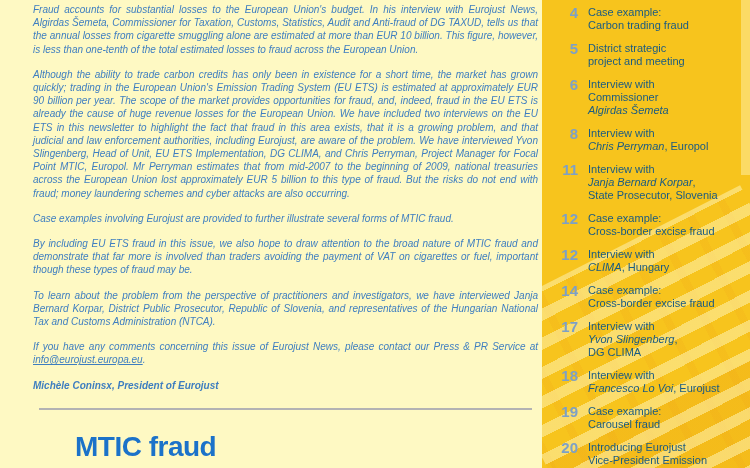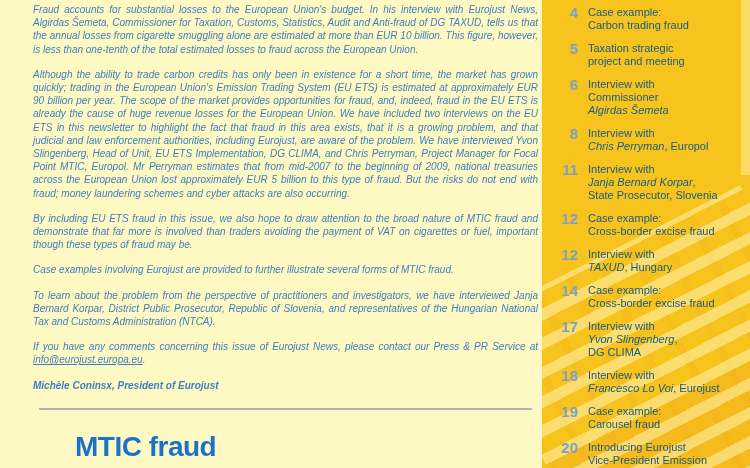--- a/index.html
+++ b/index.html
@@ -73,22 +73,22 @@
 </style>
 </head>
 <body>
 
 <div class="page">
 
   <div class="article">
     <div>
         <p><span>Fraud accounts for substantial losses to the European Union's budget. In his interview with Eurojust News, Algirdas Šemeta, Commissioner for Taxation, Customs, Statistics, Audit and Anti-fraud of DG TAXUD, tells us that the annual losses from cigarette smuggling alone are estimated at more than EUR 10 billion. This figure, however, is less than one-tenth of the total estimated losses to fraud across the European Union.</span></p>
         <p><span>Although the ability to trade carbon credits has only been in existence for a short time, the market has grown quickly; trading in the European Union's Emission Trading System (EU ETS) is estimated at approximately EUR 90 billion per year. The scope of the market provides opportunities for fraud, and, indeed, fraud in the EU ETS is already the cause of huge revenue losses for the European Union. We have included two interviews on the EU ETS in this newsletter to highlight the fact that fraud in this area exists, that it is a growing problem, and that judicial and law enforcement authorities, including Eurojust, are aware of the problem. We have interviewed Yvon Slingenberg, Head of Unit, EU ETS Implementation, DG CLIMA, and Chris Perryman, Project Manager for Focal Point MTIC, Europol. Mr Perryman estimates that from mid-2007 to the beginning of 2009, national treasuries across the European Union lost approximately EUR 5 billion to this type of fraud. But the risks do not end with fraud; money laundering schemes and cyber attacks are also occurring.</span></p>
+        <p><span>Case examples involving Eurojust are provided to further illustrate several forms of MTIC fraud.</span></p>
         <p><span>By including EU ETS fraud in this issue, we also hope to draw attention to the broad nature of MTIC fraud and demonstrate that far more is involved than traders avoiding the payment of VAT on cigarettes or fuel, important though these types of fraud may be.</span></p>
-        <p><span>Case examples involving Eurojust are provided to further illustrate several forms of MTIC fraud.</span></p>
         <p><span>To learn about the problem from the perspective of practitioners and investigators, we have interviewed Janja Bernard Korpar, District Public Prosecutor, Republic of Slovenia, and representatives of the Hungarian National Tax and Customs Administration (NTCA).</span></p>
         <p><span>If you have any comments concerning this issue of Eurojust News, please contact our Press &amp; PR Service at </span><a href="#">info@eurojust.europa.eu</a><span>.</span></p>
         <p class="signature"><span>Michèle Coninsx, President of Eurojust</span></p>
       </div>
     <hr class="rule">
     <div class="section-head">MTIC fraud</div>
     <div class="section-sub">What is MTIC fraud?</div>
   </div>
 
   <aside class="toc">
@@ -99,21 +99,21 @@
         <div class="toc-item">
           <div class="toc-num">4</div>
           <div class="toc-text">
             <div><span>Case example:</span></div>
             <div><span>Carbon trading fraud</span></div>
           </div>
         </div>
         <div class="toc-item">
           <div class="toc-num">5</div>
           <div class="toc-text">
-            <div><span>Taxation strategic</span></div>
+            <div><span>District strategic</span></div>
             <div><span>project and meeting</span></div>
           </div>
         </div>
         <div class="toc-item">
           <div class="toc-num">6</div>
           <div class="toc-text">
             <div><span>Interview with</span></div>
             <div><span>Commissioner</span></div>
             <div><span class="it">Algirdas Šemeta</span></div>
           </div>
@@ -137,21 +137,21 @@
           <div class="toc-num">12</div>
           <div class="toc-text">
             <div><span>Case example:</span></div>
             <div><span>Cross-border excise fraud</span></div>
           </div>
         </div>
         <div class="toc-item">
           <div class="toc-num">12</div>
           <div class="toc-text">
             <div><span>Interview with</span></div>
-            <div><span class="it">TAXUD</span><span>, Hungary</span></div>
+            <div><span class="it">CLIMA</span><span>, Hungary</span></div>
           </div>
         </div>
         <div class="toc-item">
           <div class="toc-num">14</div>
           <div class="toc-text">
             <div><span>Case example:</span></div>
             <div><span>Cross-border excise fraud</span></div>
           </div>
         </div>
         <div class="toc-item">

